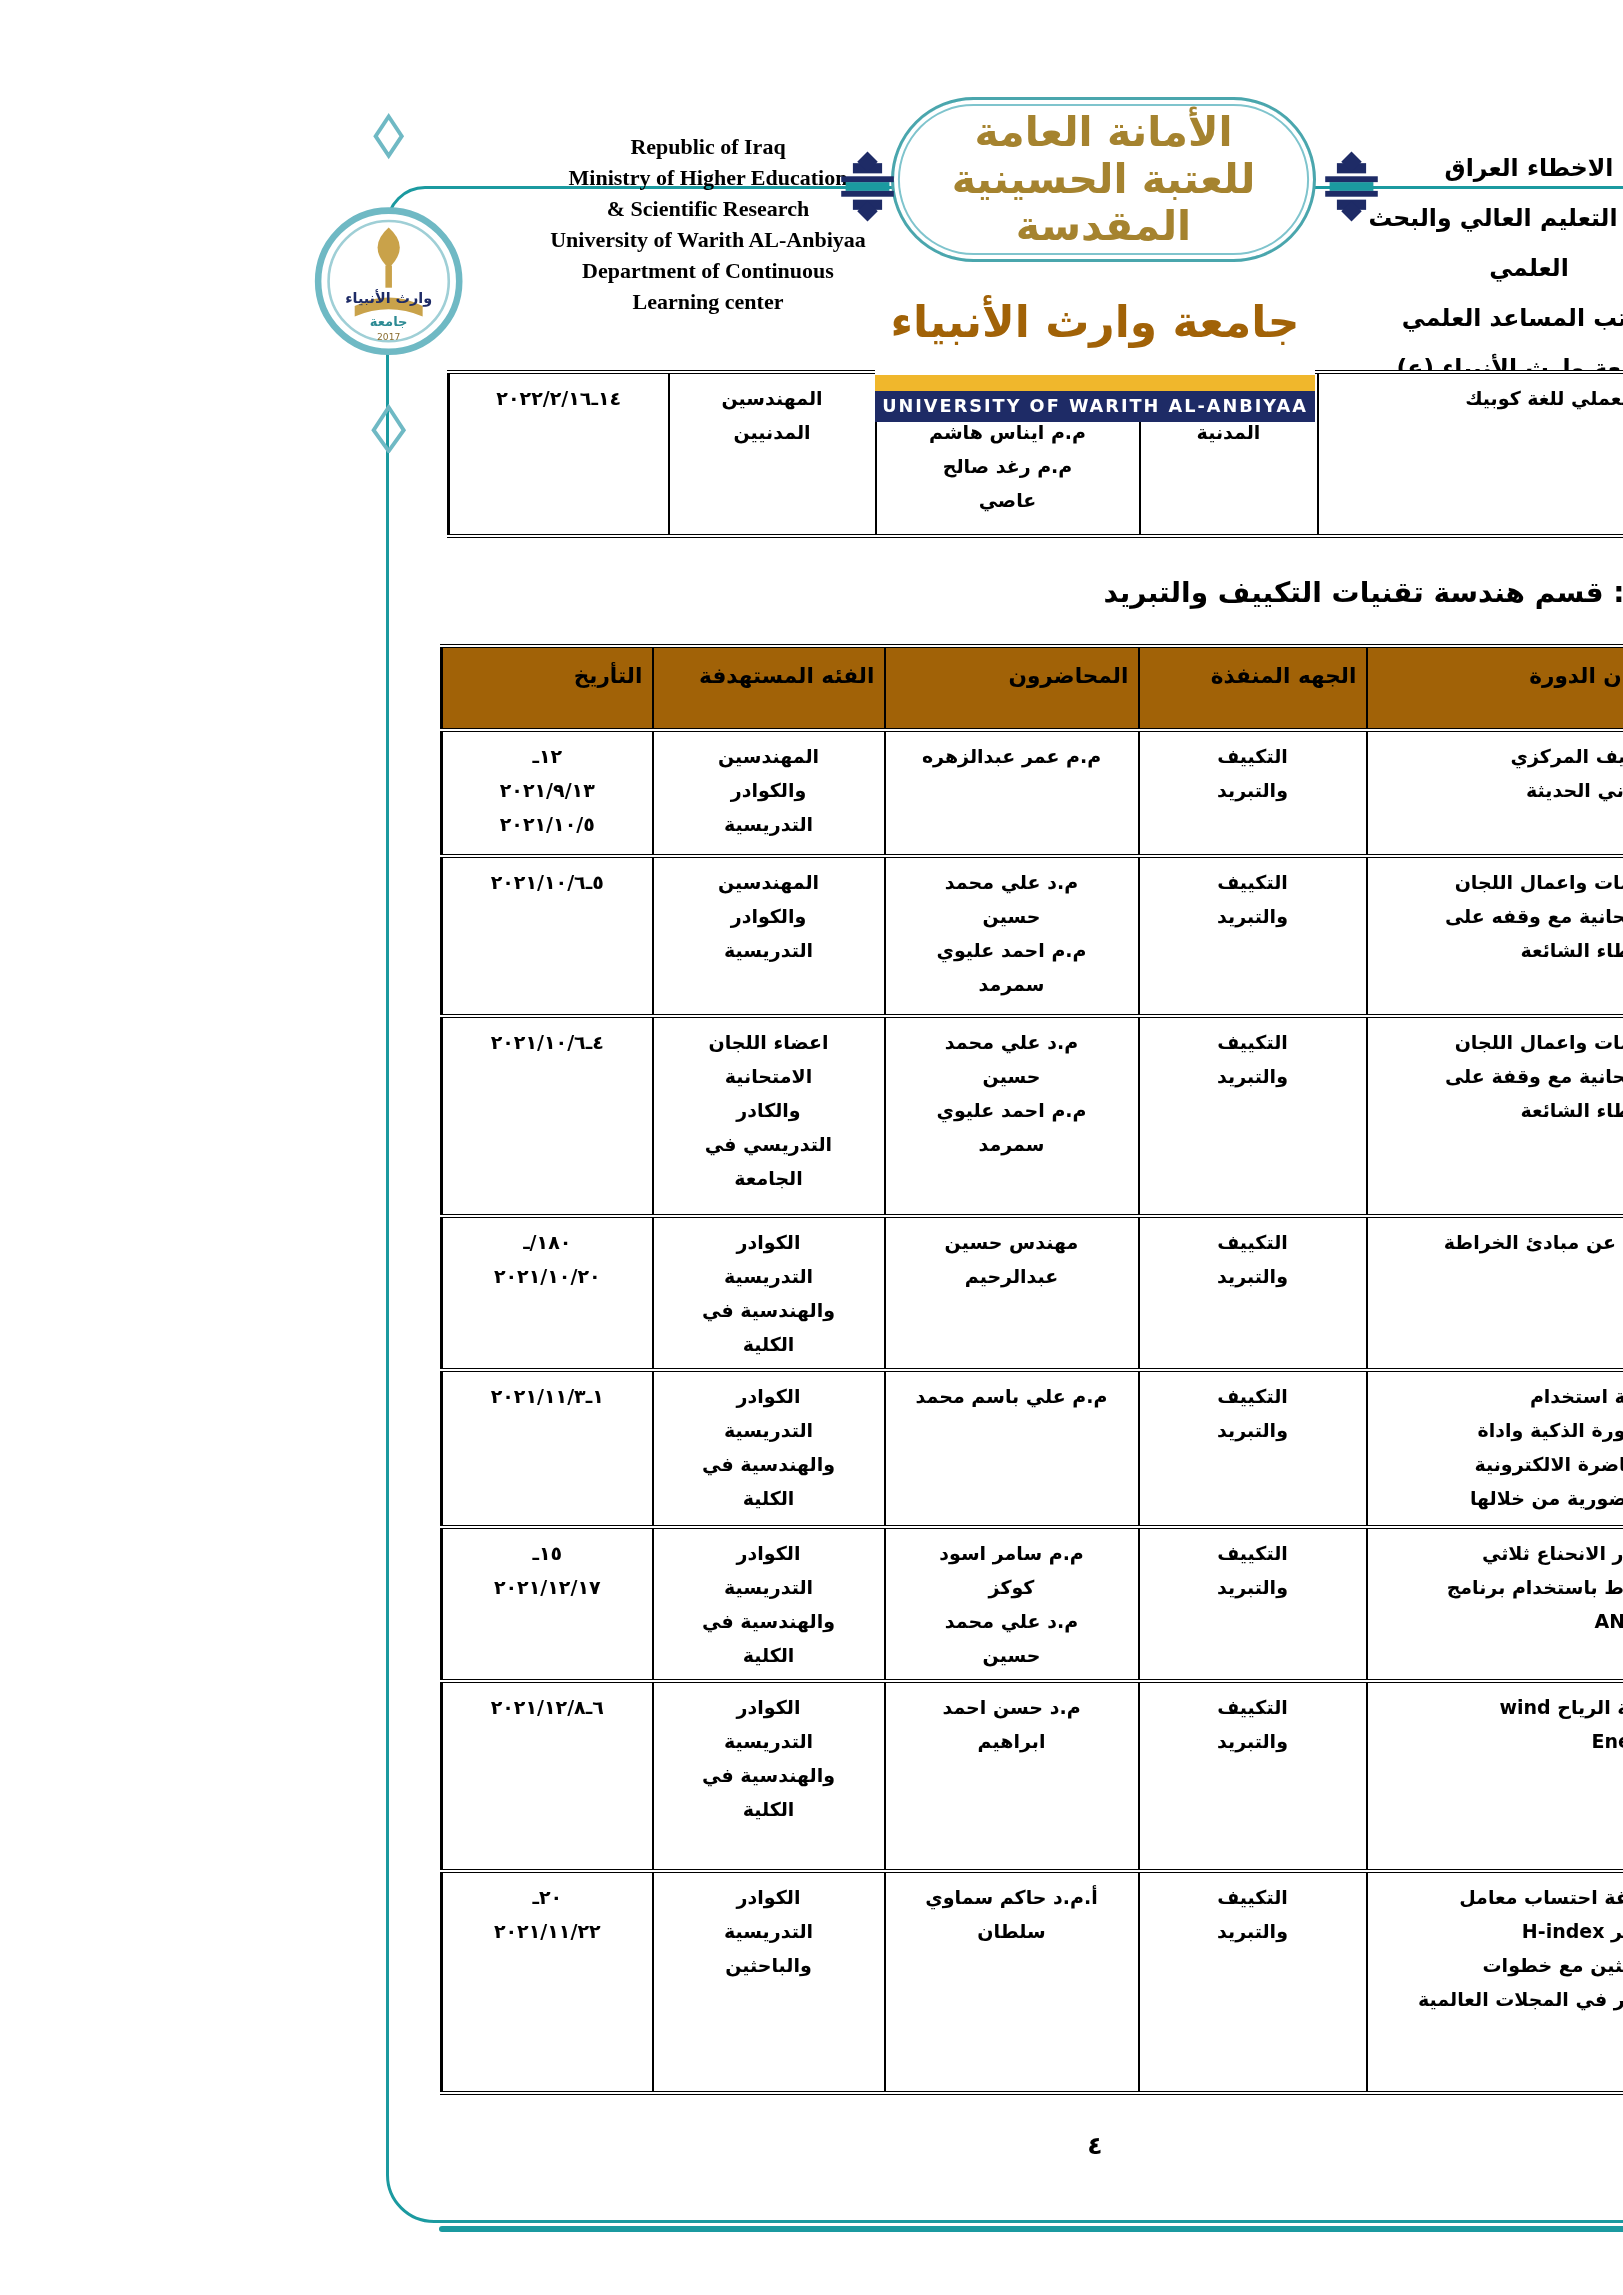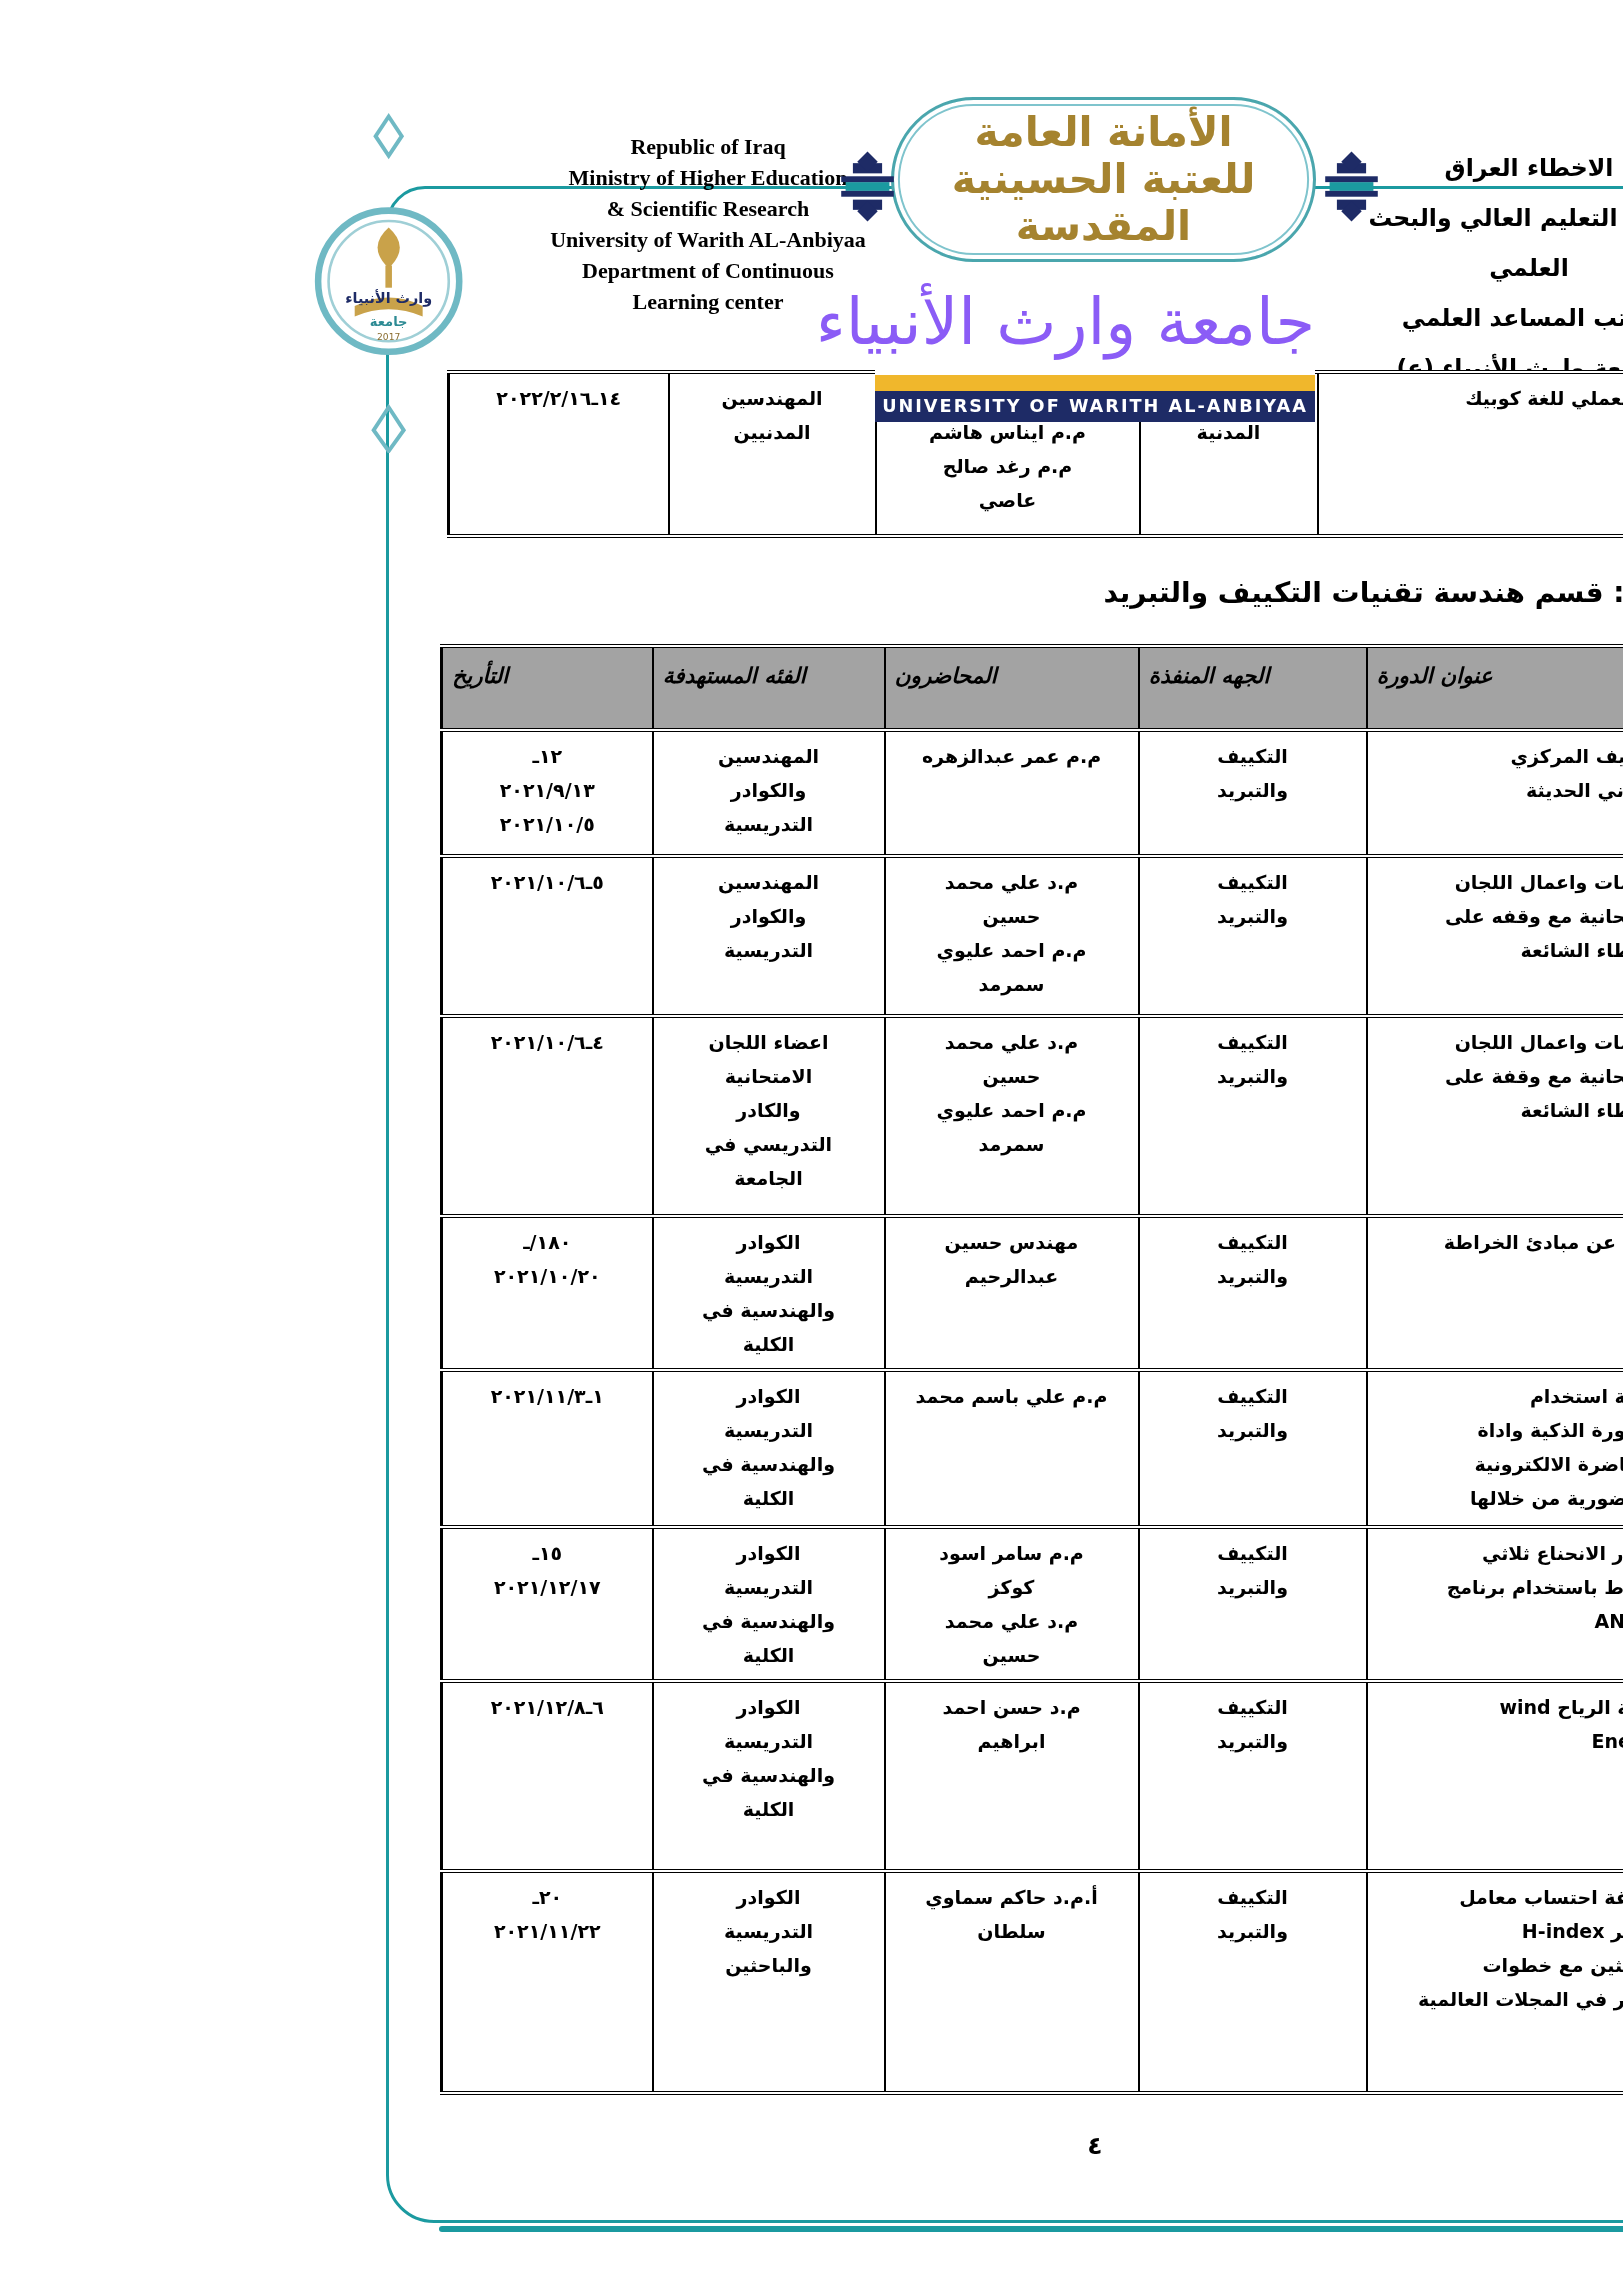--- a/index.html
+++ b/index.html
@@ -36,21 +36,21 @@
     font-size:41px;font-weight:700;color:#a5832f;text-align:center;line-height:1.15;
     padding:0 26px;
   }
   .knot{position:absolute;top:150px;width:73px;height:73px;z-index:3;}
   .knot-left{left:548px;}
   .knot-right{left:1032px;}
   .wordmark{
     position:absolute;left:592px;top:273px;width:440px;text-align:center;z-index:2;background:#fff;
   }
   .wordmark .wm-ar{
-    display:block;font-size:64px;font-weight:400;color:#8b5cf6;line-height:98px;
+    display:block;font-size:44px;font-weight:700;color:#a16207;line-height:98px;
     white-space:nowrap;
   }
   .wordmark .wm-bar{display:block;height:15.7px;background:#f0b72c;margin-top:3.9px;}
   .wordmark .wm-en{
     display:block;height:31px;background:#1e2b66;color:#fff;direction:ltr;
     font-size:17.7px;font-weight:700;letter-spacing:2px;line-height:31px;white-space:nowrap;
   }
   .seal{position:absolute;z-index:3;}
   .seal-left{left:29px;top:110px;}
   .seal-right{left:1444px;top:106px;}
@@ -60,21 +60,21 @@
     border:3.3px solid #000;
     font-size:19px;font-weight:700;
   }
   table.doc-table td,table.doc-table th{
     border-left:2px solid #000;border-right:2px solid #000;
     border-top:4.6px double #000;border-bottom:4.6px double #000;
     vertical-align:top;padding:6.5px 9.2px 3.9px;white-space:pre-line;
     overflow:hidden;box-sizing:border-box;line-height:1.8;
   }
   table.doc-table th{
-    background:#a3a3a3;font-size:21.6px;text-align:left;vertical-align:top;padding-top:9.2px;font-style:italic;
+    background:#a16207;font-size:21.6px;text-align:right;vertical-align:top;padding-top:9.2px;
   }
   td.cell-id{background:#b9dcec;text-align:right;}
   td.cell-title{text-align:right;}
   td.cell-agency,td.cell-lect,td.cell-target,td.cell-date{text-align:center;}
   td.cell-date{line-height:2.05;}
   #cont-table{position:absolute;left:164px;top:370px;width:1341px;}
   #cont-table tr{height:164px;}
   #main-table{position:absolute;left:157px;top:644px;width:1348px;}
   #main-table thead tr{height:84px;}
   #main-table tbody tr:nth-child(1){height:126px;}

